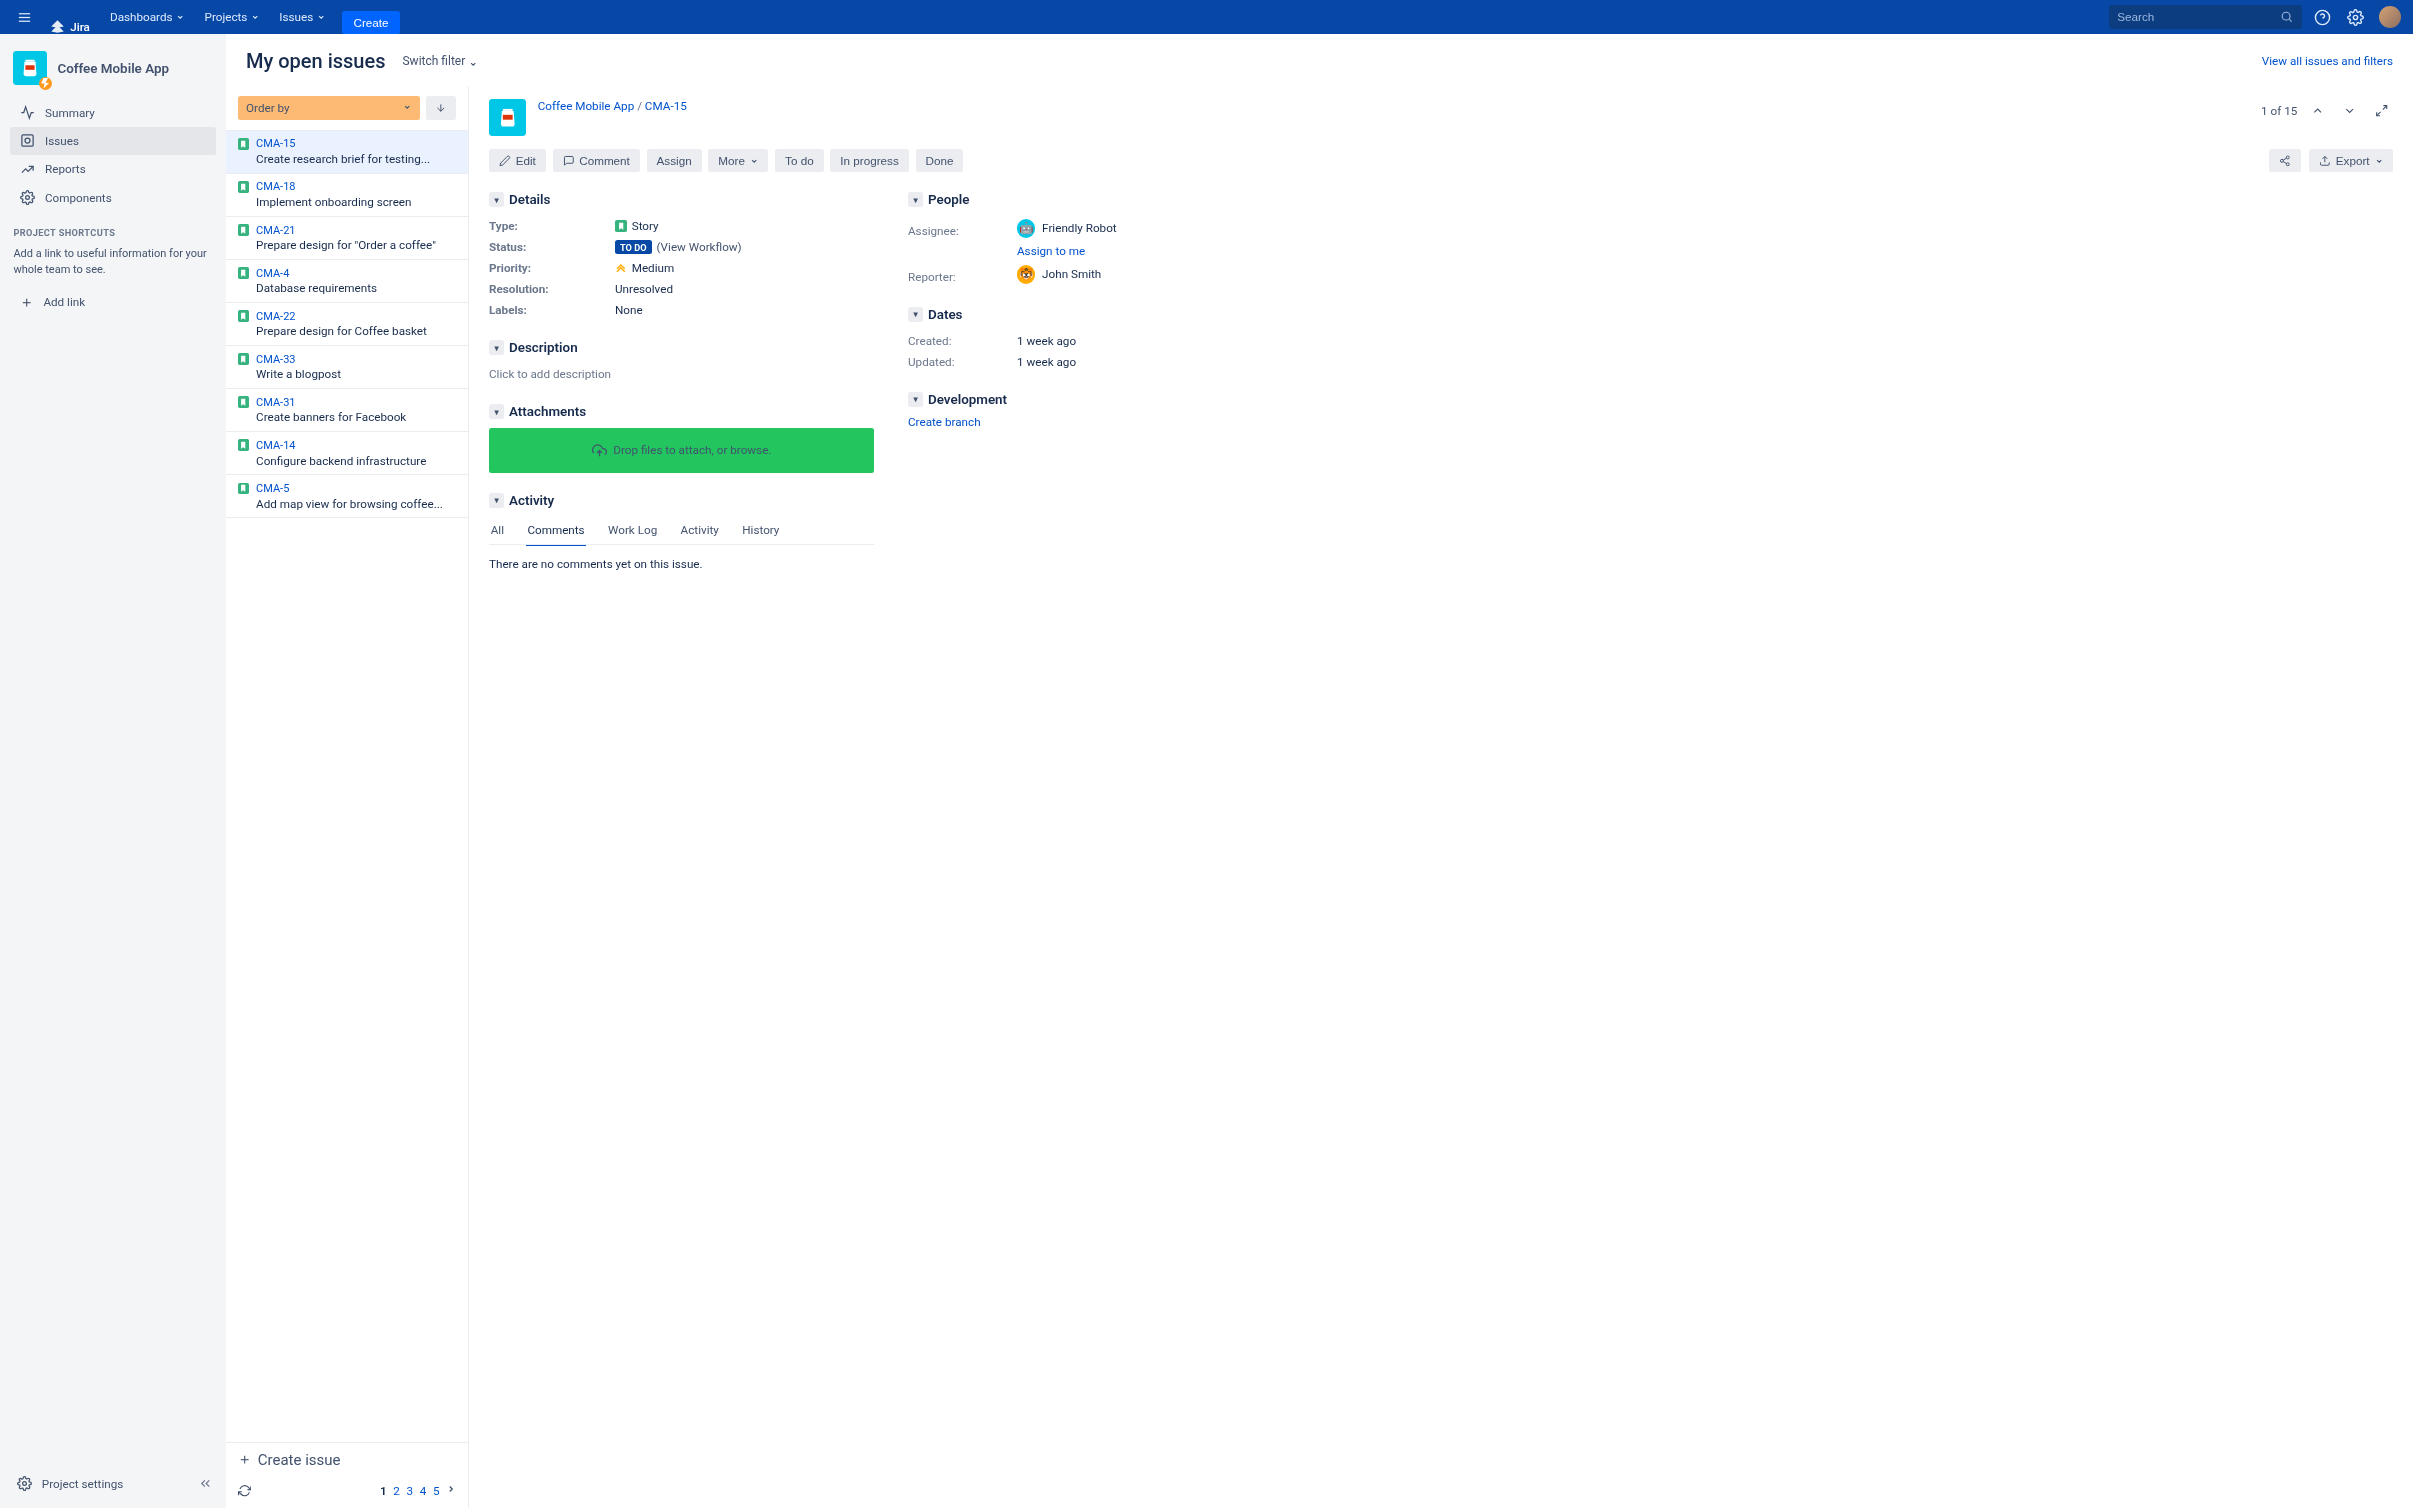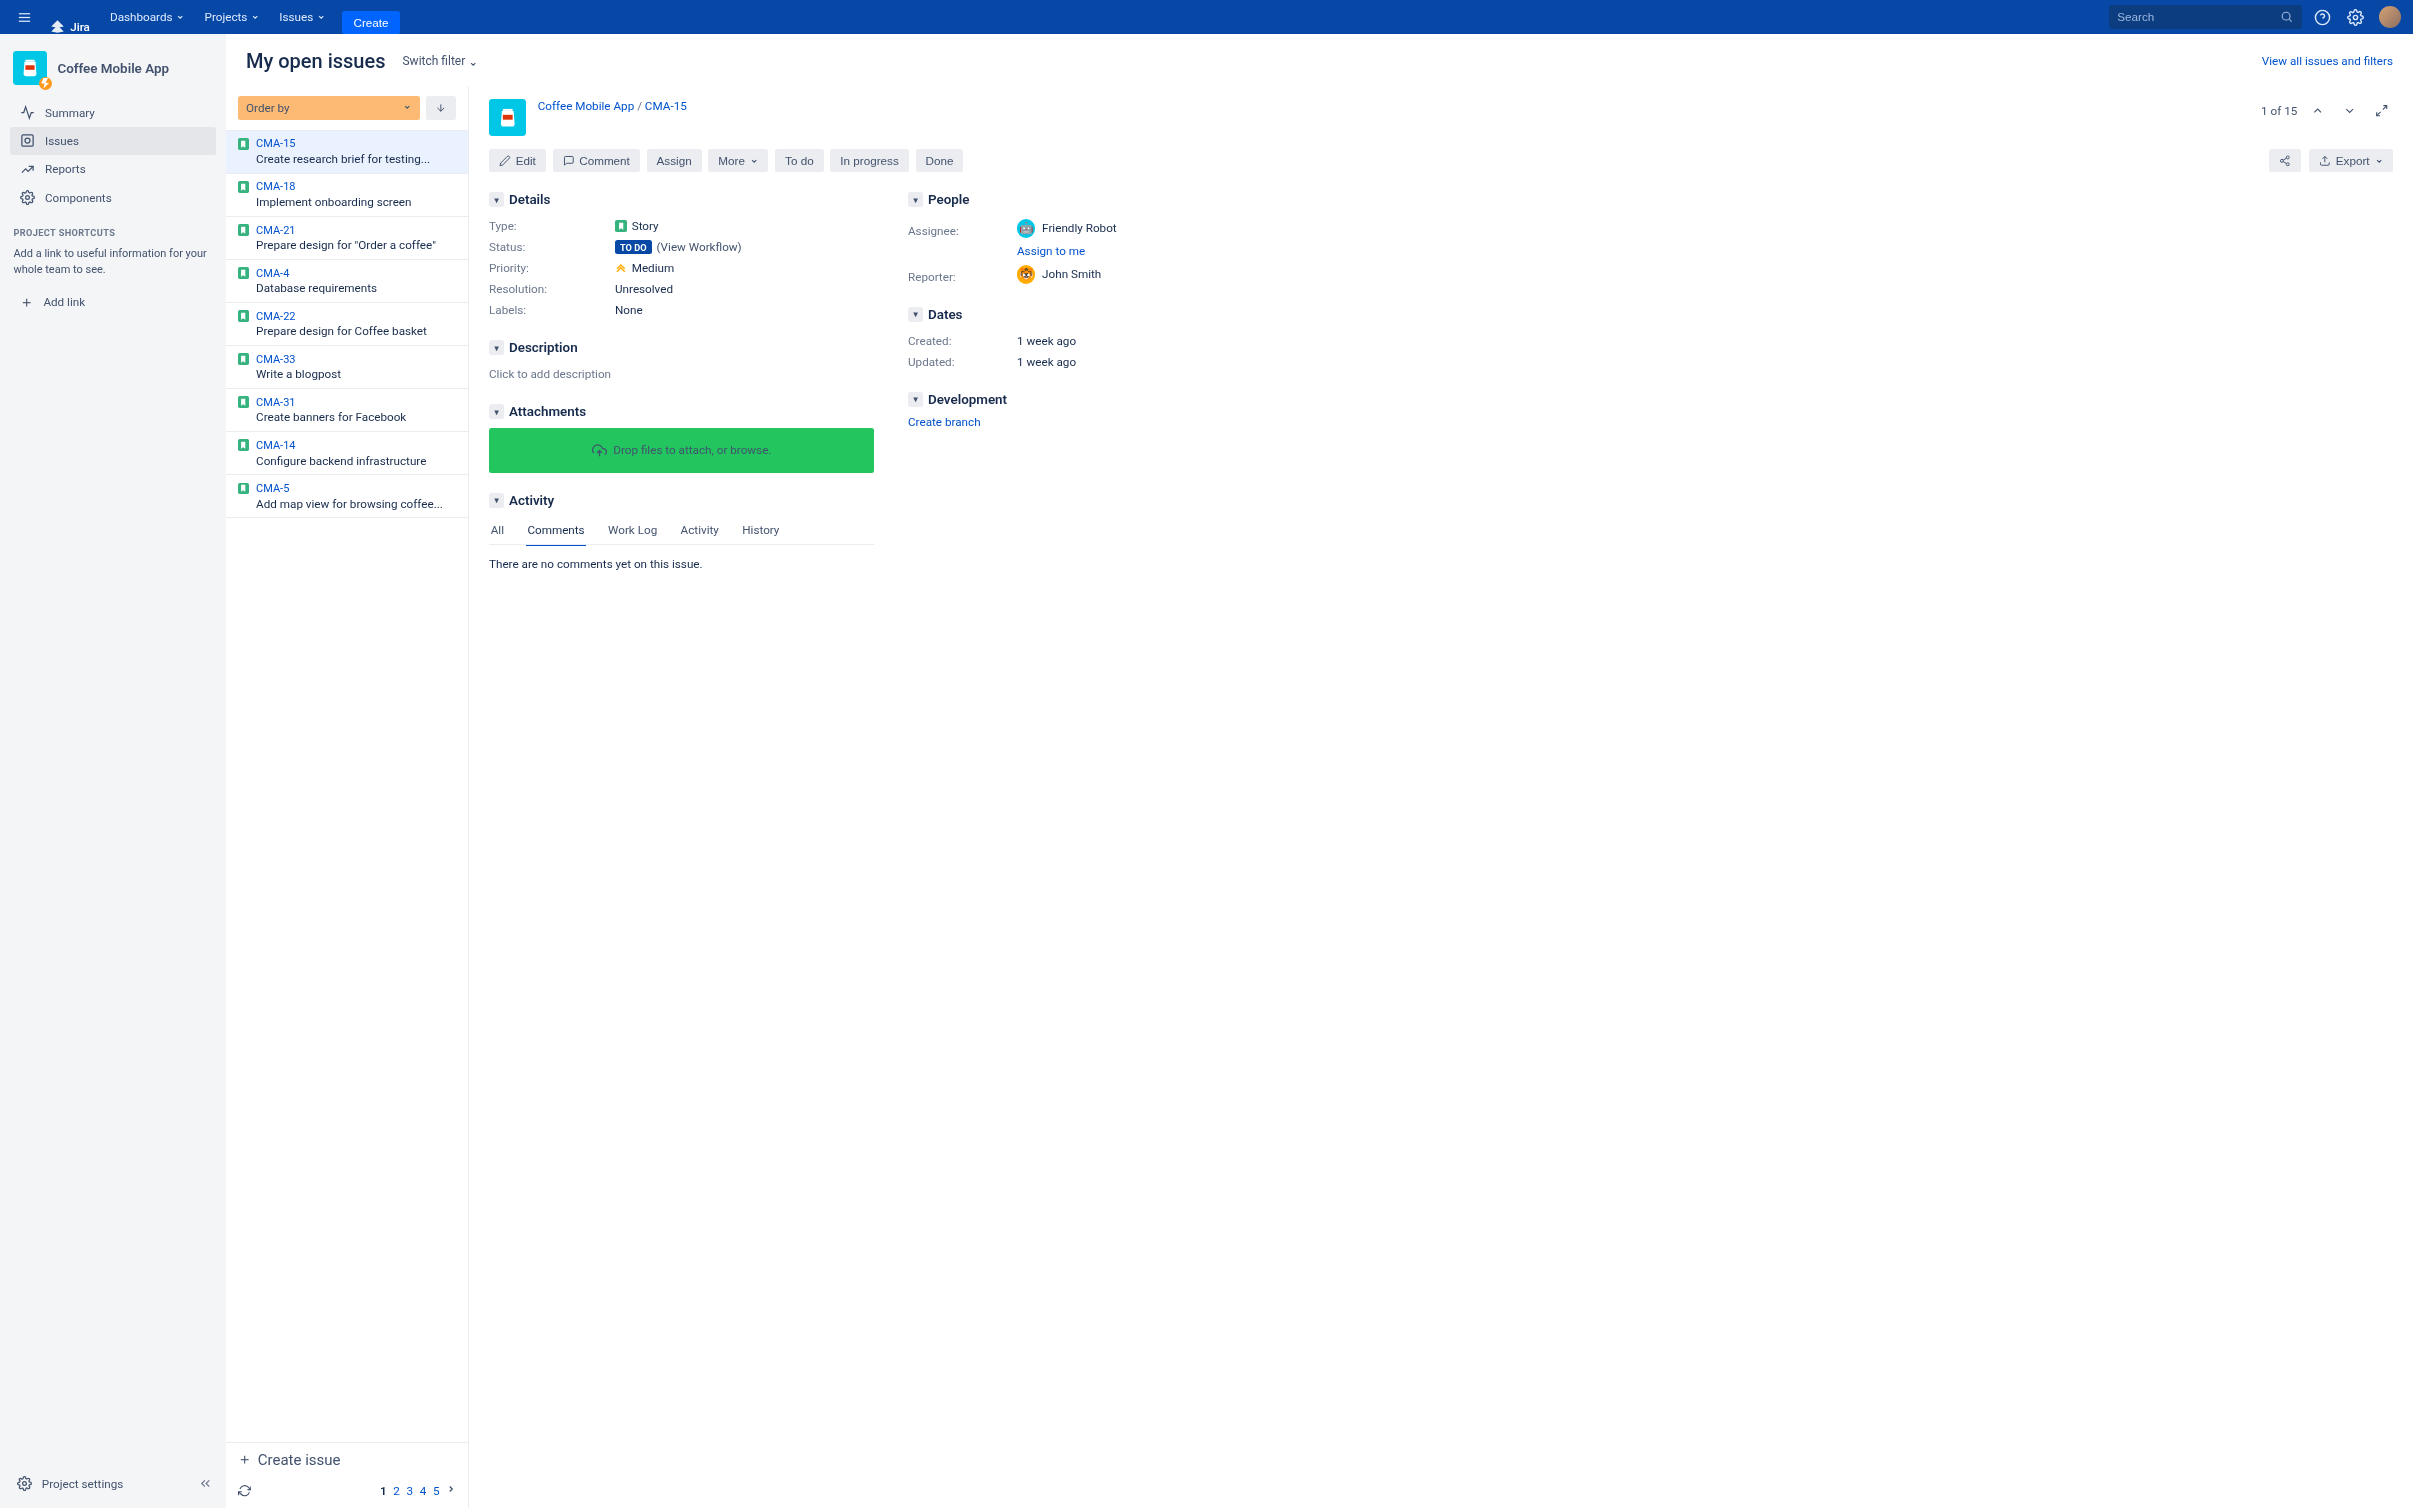--- a/index.html
+++ b/index.html
@@ -79,21 +79,21 @@
 .action-btn { background: #ecedf0; border: none; border-radius: 2.5px; padding: 5px 10px; font-size: 11.7px; color: #42526E; cursor: pointer; display: flex; align-items: center; gap: 5px; }
 .action-bar-right { margin-left: auto; display: flex; gap: 8px; }
 
 .detail-body { display: flex; gap: 34px; margin-top: 20px; }
 .detail-main { flex: 1; max-width: 385px; }
 .detail-side { width: 268px; }
 .section { margin-bottom: 20px; }
 .section-title { display: flex; align-items: center; gap: 5px; font-size: 13.4px; font-weight: 600; color: #172B4D; margin-bottom: 8.4px; }
 .section-toggle { width: 15px; height: 15px; background: #ecedf0; border-radius: 2.5px; display: flex; align-items: center; justify-content: center; cursor: pointer; font-size: 8.4px; color: #42526E; }
 .detail-row { display: flex; padding: 3.4px 0; font-size: 11.7px; }
-.detail-label { width: 126px; color: #6B778C; }
+.detail-label { width: 126px; color: #6B778C; font-weight: bold; }
 .detail-value { flex: 1; color: #172B4D; display: flex; align-items: center; gap: 5px; }
 .status-lozenge { background: #0747A6; color: #fff; font-size: 9.2px; font-weight: 700; padding: 1.7px 5px; border-radius: 2.5px; }
 .view-wf { color: #42526E; font-size: 11.7px; }
 .priority-icon { color: #FFAB00; font-size: 11.7px; line-height: 1; }
 .desc-placeholder { color: #6B778C; font-size: 11.7px; cursor: pointer; padding: 3.4px 0; }
 .attach-drop { background: #22c55e; border-radius: 2.5px; padding: 15px; text-align: center; color: #42526E; font-size: 11.7px; display: flex; align-items: center; justify-content: center; gap: 6.7px; }
 .tabs { display: flex; gap: 20px; border-bottom: 1.7px solid #ebecf0; margin-bottom: 11.7px; }
 .tab { padding: 6.7px 1.7px 8.4px 1.7px; color: #42526E; cursor: pointer; font-size: 11.7px; margin-bottom: -1.7px; }
 .tab.active { color: #172B4D; border-bottom: 1.7px solid #0052CC; }
 .no-comments { color: #172B4D; font-size: 11.7px; }

